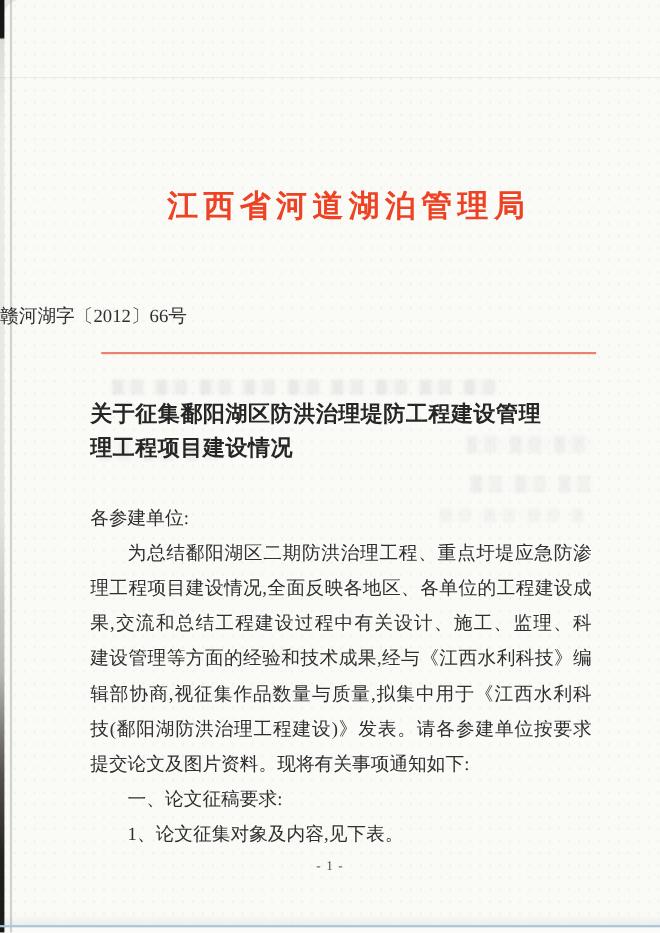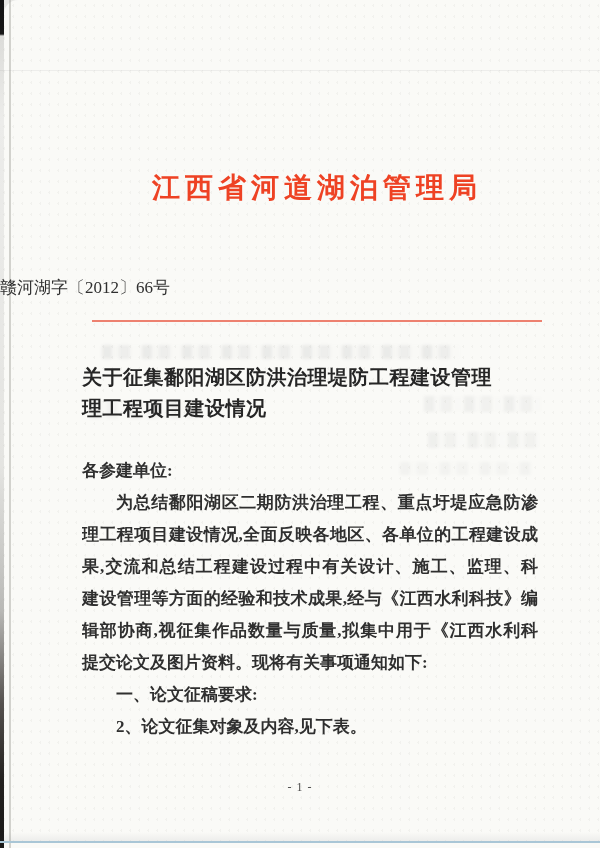--- a/index.html
+++ b/index.html
@@ -85,21 +85,21 @@
     position: absolute; left: 82px; width: 456px; top: 362px;
     color: #262626; font-weight: 700;
     z-index: 6;
   }
   .title .t-line { font-size: 20px; line-height: 31px; letter-spacing: 0.5px; white-space: nowrap; }
   
   .bodytext {
     position: absolute; left: 82px; width: 456px; top: 455px;
     color: var(--ink, #2f2f2f); font-size: 17px; z-index: 6;
   }
-  .bodytext .line { height: 32px; line-height: 32px; white-space: nowrap; font-weight: bold; }
+  .bodytext .line { height: 32px; line-height: 32px; white-space: nowrap; }
   .bodytext .line.just { text-align: justify; text-align-last: justify; white-space: normal; overflow: hidden; }
   .bodytext .line.ind { text-indent: 34px; }
   .page-number {
     position: absolute; left: 0; right: 0; top: 780px;
     text-align: center; font-size: 12px; letter-spacing: 1px;
     color: #4a4a4a; z-index: 6;
   }
 </style>
 </head>
 <body>
@@ -130,20 +130,21 @@
     <div class="t-line">理工程项目建设情况</div>
   </div>
 
   <div class="bodytext">
     <div class="line">各参建单位:</div>
     <div class="line just ind">为总结鄱阳湖区二期防洪治理工程、重点圩堤应急防渗处</div>
     <div class="line just">理工程项目建设情况,全面反映各地区、各单位的工程建设成</div>
     <div class="line just">果,交流和总结工程建设过程中有关设计、施工、监理、科研、</div>
     <div class="line just">建设管理等方面的经验和技术成果,经与《江西水利科技》编</div>
     <div class="line just">辑部协商,视征集作品数量与质量,拟集中用于《江西水利科</div>
+    <div class="line just">技(鄱阳湖防洪治理工程建设)》发表。请各参建单位按要求</div>
     <div class="line">提交论文及图片资料。现将有关事项通知如下:</div>
     <div class="line ind">一、论文征稿要求:</div>
-    <div class="line ind">2、论文征集对象及内容,见下表。</div>
+    <div class="line ind">1、论文征集对象及内容,见下表。</div>
   </div>
 
   <div class="page-number">- 1 -</div>
 
 </div>
 
 </body></html>

